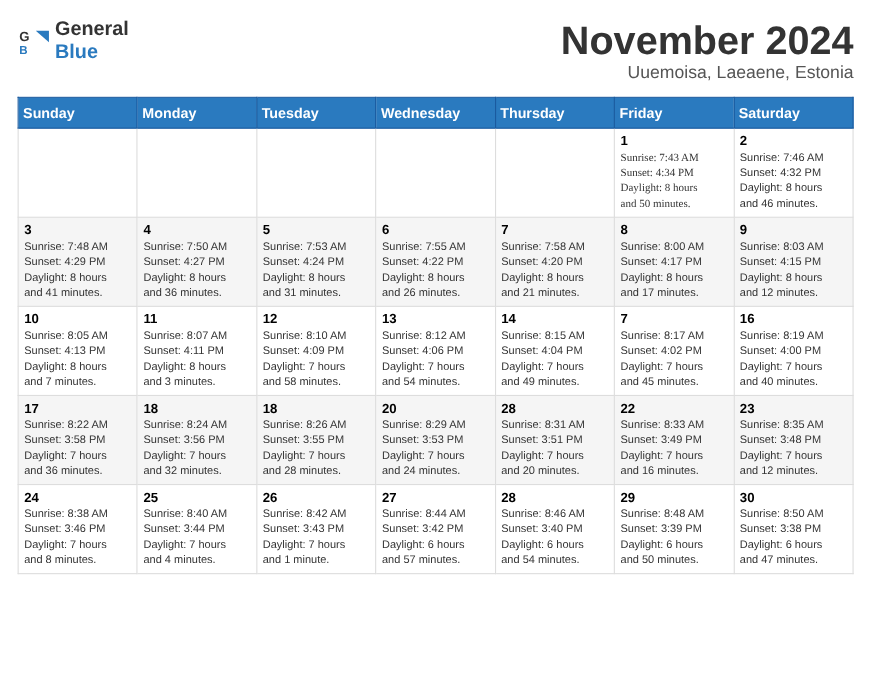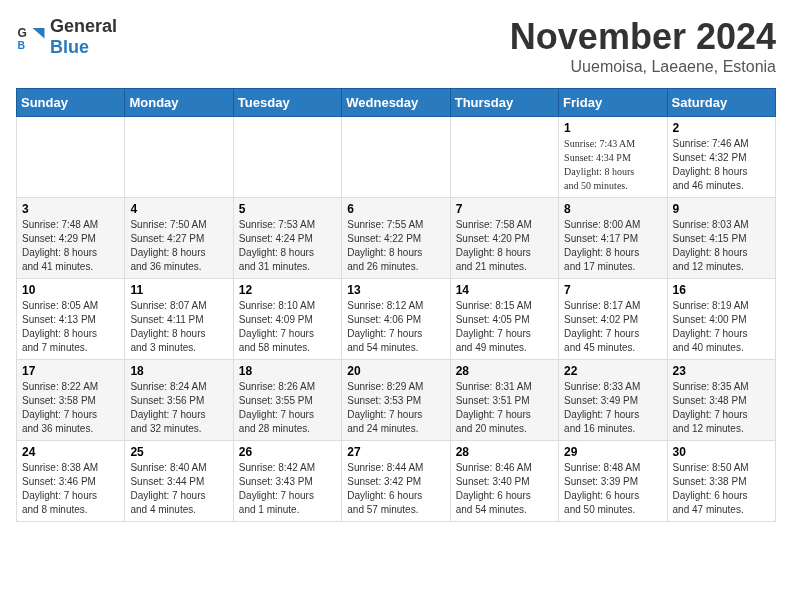--- a/index.html
+++ b/index.html
@@ -224,21 +224,21 @@
         <td>
           <span class="day-number">13</span>
           <div class="day-info" style="white-space: pre-line;">Sunrise: 8:12 AM
 Sunset: 4:06 PM
 Daylight: 7 hours
 and 54 minutes.</div>
         </td>
         <td>
           <span class="day-number">14</span>
           <div class="day-info" style="white-space: pre-line;">Sunrise: 8:15 AM
-Sunset: 4:05 PM
+Sunset: 4:04 PM
 Daylight: 7 hours
 and 49 minutes.</div>
         </td>
         <td>
           <span class="day-number">7</span>
           <div class="day-info" style="white-space: pre-line;">Sunrise: 8:17 AM
 Sunset: 4:02 PM
 Daylight: 7 hours
 and 45 minutes.</div>
         </td>

